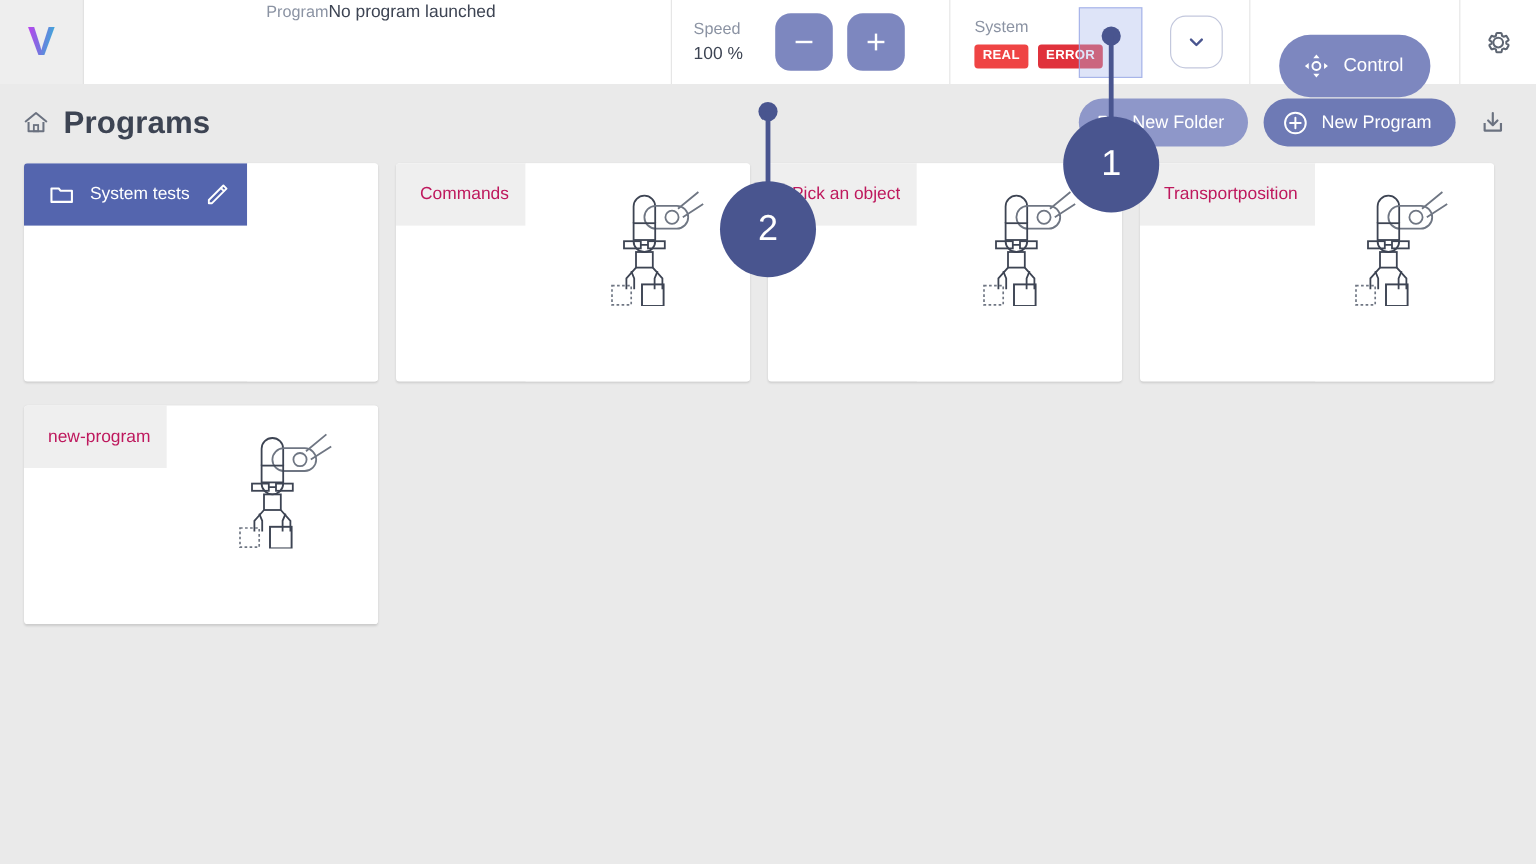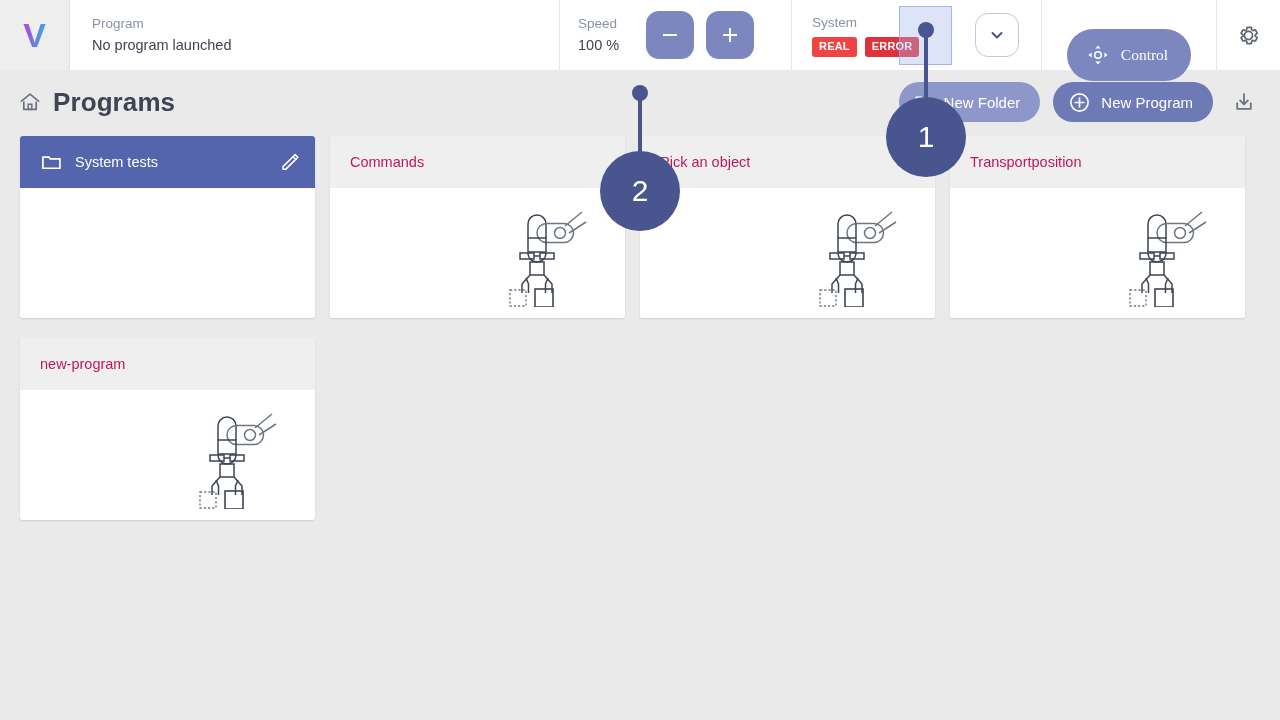--- a/index.html
+++ b/index.html
@@ -54,21 +54,21 @@
   .tb-section {
     display: flex;
     align-items: center;
     border-right: 1px solid #e6e6e6;
     padding: 0 16px;
   }
 
   .tb-program {
     flex: 0 0 490px;
     padding-left: 22px;
-    flex-direction: column;
+    flex-direction: row;
     align-items: flex-start;
     justify-content: center;
   }
 
   .tb-label {
     font-size: 13.5px;
     color: #8b93a3;
     line-height: 1.55;
   }
 
@@ -138,21 +138,21 @@
     padding: 0 23px 0 19px;
     border-radius: 26px;
     background: #7d87bf;
     border: none;
     color: #ffffff;
     font-size: 15.5px;
     display: flex;
     align-items: center;
     gap: 11px;
     cursor: pointer;
-    font-family: Liberation Serif, serif;
+    font-family: Liberation Sans, sans-serif;
     margin-top: 40px;
   }
 
   .tb-gear {
     flex: 1;
     justify-content: center;
     border-right: none;
     cursor: pointer;
   }
 
@@ -209,21 +209,20 @@
   }
 
   .card {
     width: 295px;
     height: 182px;
     background: #ffffff;
     border-radius: 3px;
     box-shadow: 0 1px 2px rgba(0,0,0,0.13);
     overflow: hidden;
     display: flex;
-    flex-direction: column;
     cursor: pointer;
   }
 
   .card-head {
     height: 52px;
     background: #efefef;
     display: flex;
     align-items: center;
     padding: 0 14px 0 20px;
     gap: 12px;

